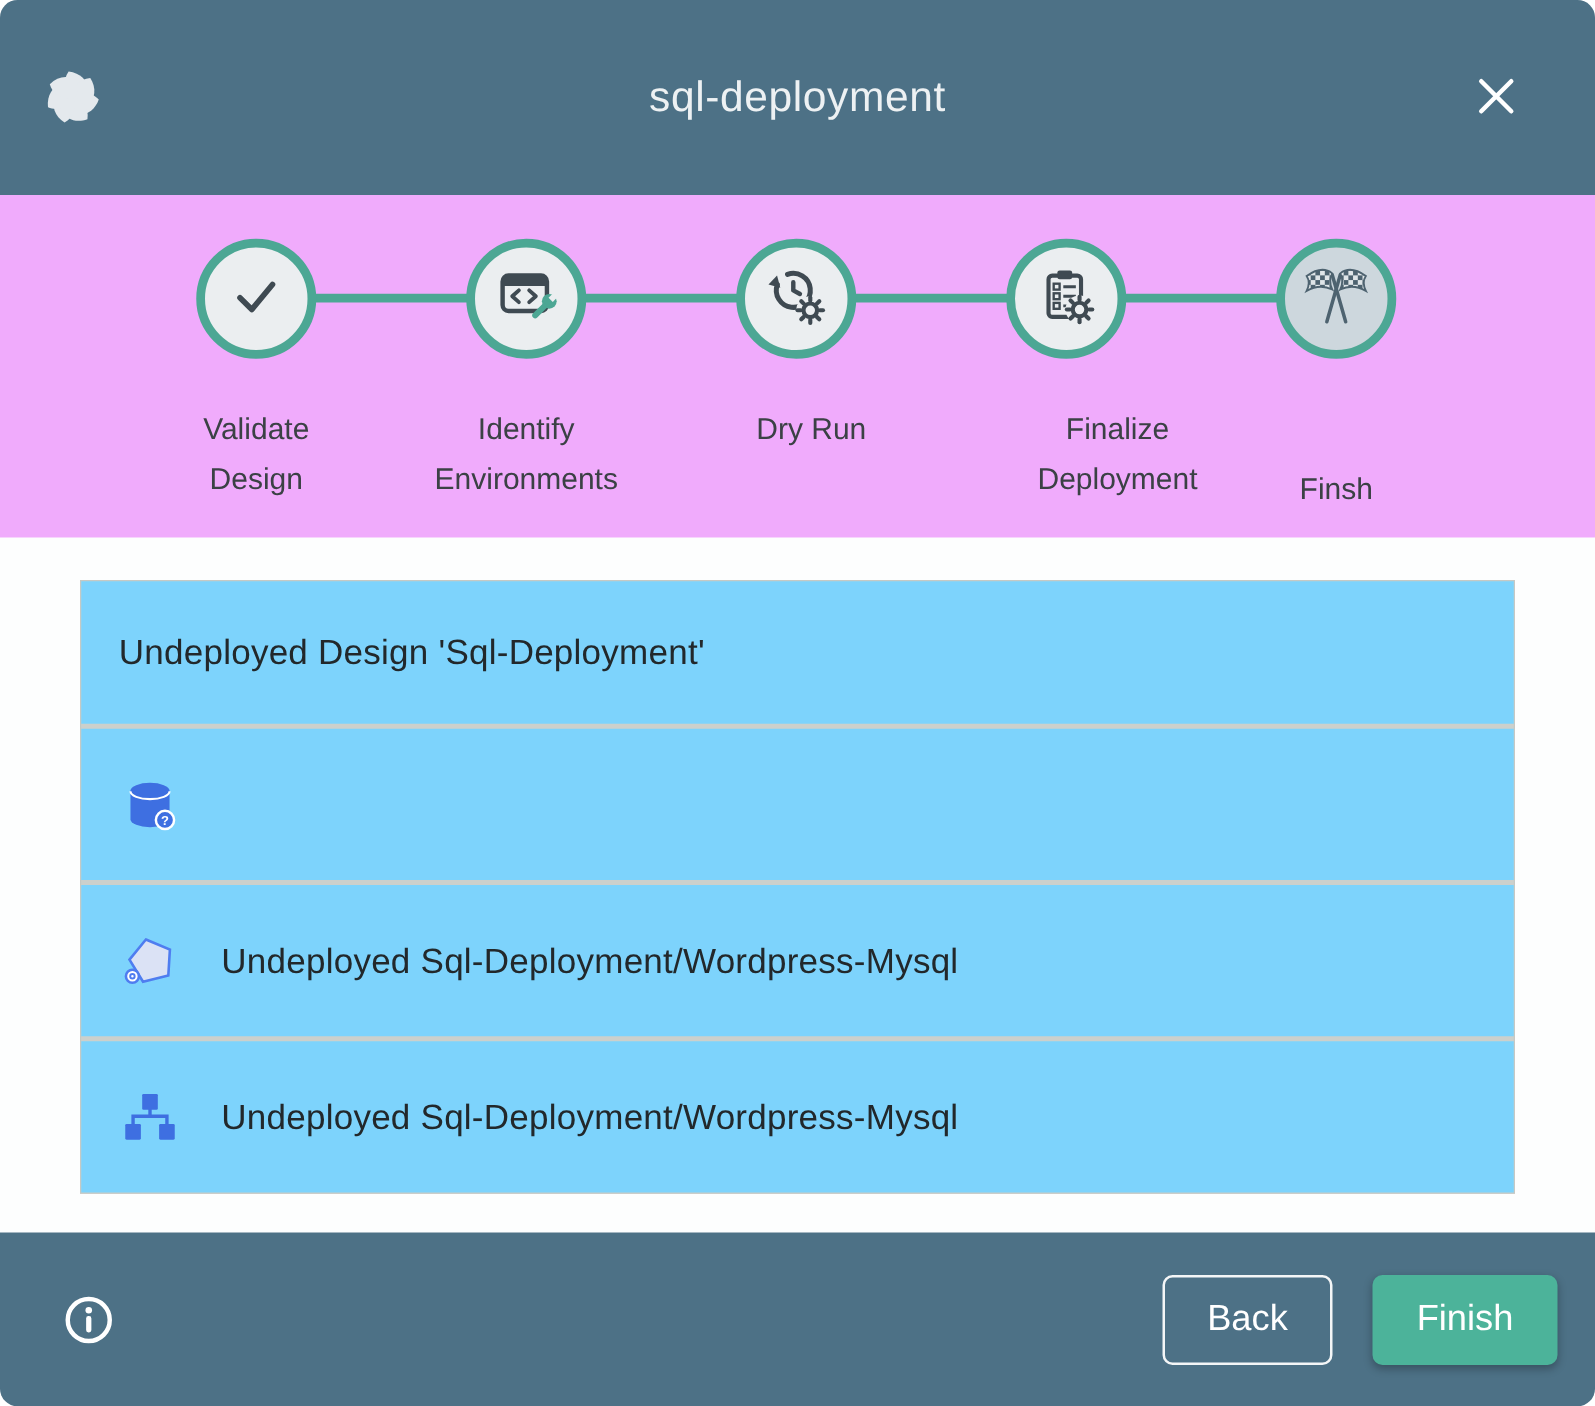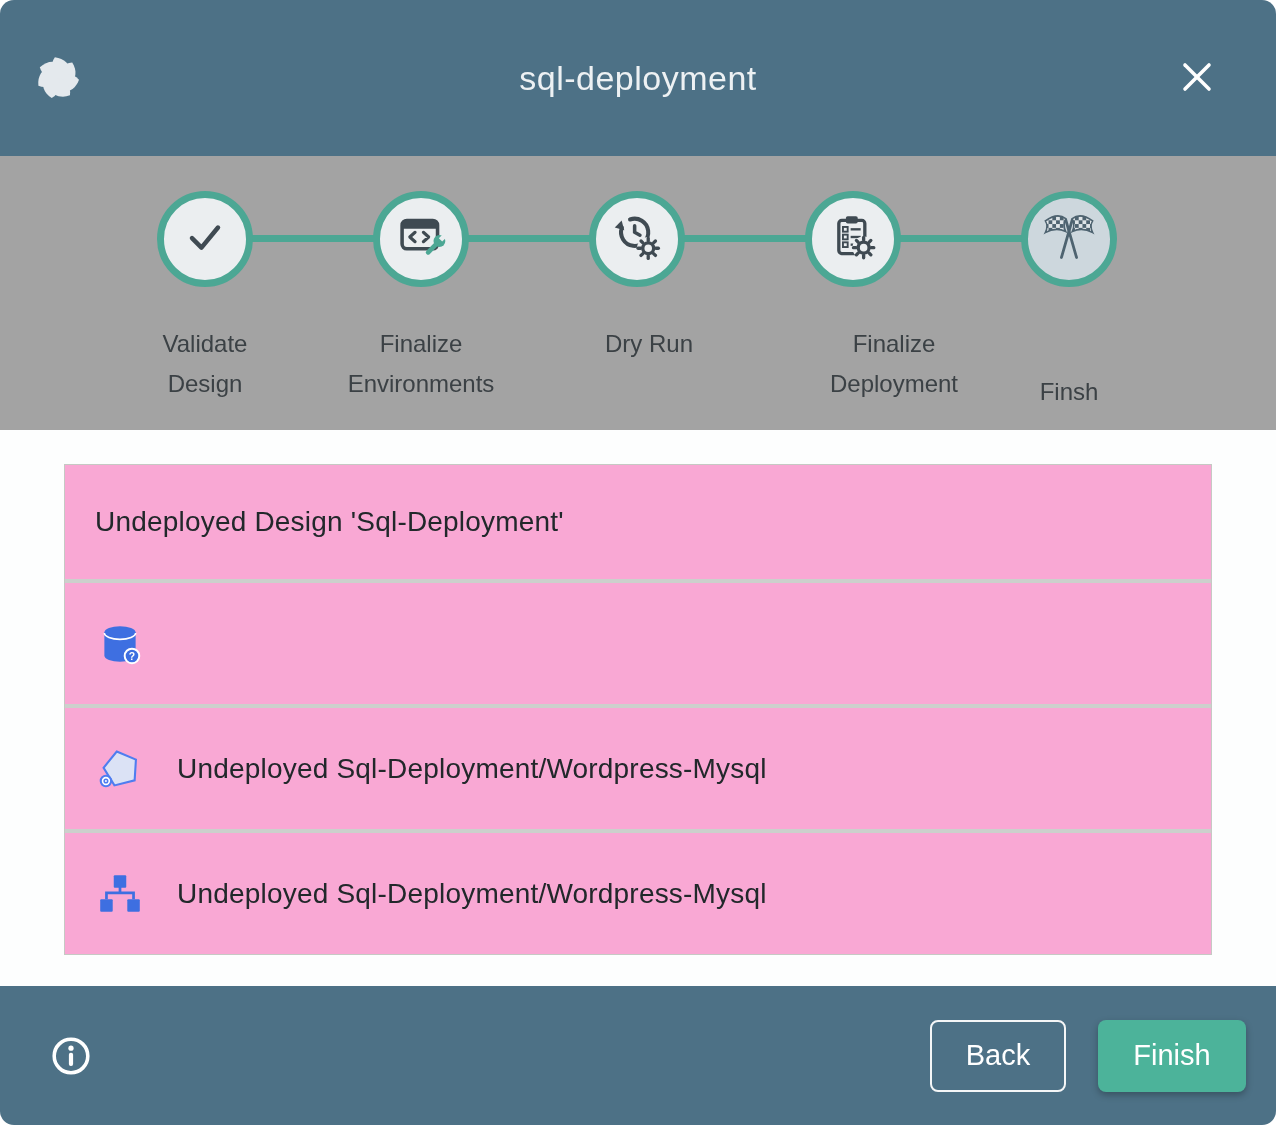--- a/index.html
+++ b/index.html
@@ -30,21 +30,21 @@
   }
   .hdr .close-btn {
     position: absolute; right: 58px; top: 57px;
     width: 42px; height: 42px; cursor: pointer;
     display: flex; align-items: center; justify-content: center;
     background: transparent; border: none;
   }
   
   .stepper {
     height: 274px; flex: 0 0 274px;
-    background: #a3a3a3;
+    background: #f0abfc;
     position: relative;
   }
   .connector {
     position: absolute; left: 205px; top: 79px;
     width: 864px; height: 7px; background: #4ca794; border-radius: 3px;
   }
   .step-circle {
     position: absolute; top: 35px;
     width: 96px; height: 96px; border-radius: 50%;
     border: 7px solid #4ca794;
@@ -60,21 +60,21 @@
   }
   .l1 { left: 123px; } .l2 { left: 339px; } .l3 { left: 567px; } .l4 { left: 812px; text-align: center; } .l5 { left: 987px; margin-top: 48px; }
   
   .content { flex: 1 1 auto; background: #fdfefe; padding: 34px 64px 0; }
   .panel {
     border: 1px solid #c6c9c4;
     background: #ccd0cc;
     display: flex; flex-direction: column; gap: 4px;
   }
   .panel-row {
-    background: #f9a8d4;
+    background: #7dd3fc;
     display: flex; align-items: center;
     height: 121px; padding: 0 30px;
   }
   .panel-row.head { height: 114px; }
   .row-icon { width: 50px; height: 50px; flex: 0 0 50px; margin-right: 32px; }
   .row-text { font-size: 28px; color: #22282b; letter-spacing: .2px; }
   
   .ftr {
     height: 139px; flex: 0 0 139px;
     background: #4d7186;
@@ -226,21 +226,21 @@
           </defs>
           <line x1="23" y1="10" x2="33" y2="45" stroke="#4e6370" stroke-width="2.6" stroke-linecap="round"></line>
           <line x1="29" y1="10" x2="19" y2="45" stroke="#4e6370" stroke-width="2.6" stroke-linecap="round"></line>
           <path d="M23,9 C18,5 11,6 4,11 C6,14 6,18 4,22 C11,18 17,18 23,21 C21,17 21,13 23,9 Z" fill="url(#chk)" stroke="#4e6370" stroke-width="1.4"></path>
           <path d="M29,9 C34,5 41,6 48,11 C46,14 46,18 48,22 C41,18 35,18 29,21 C31,17 31,13 29,9 Z" fill="url(#chk)" stroke="#4e6370" stroke-width="1.4"></path>
         </svg>
       </span>
     </div>
 
     <div class="step-label l1">Validate Design</div>
-    <div class="step-label l2">Finalize Environments</div>
+    <div class="step-label l2">Identify Environments</div>
     <div class="step-label l3">Dry Run</div>
     <div class="step-label l4">Finalize Deployment</div>
     <div class="step-label l5">Finsh</div>
   </div>
 
   <div class="content">
     <div class="panel">
 
       <div class="panel-row head">
         <div class="row-text">Undeployed Design 'Sql-Deployment'</div>

